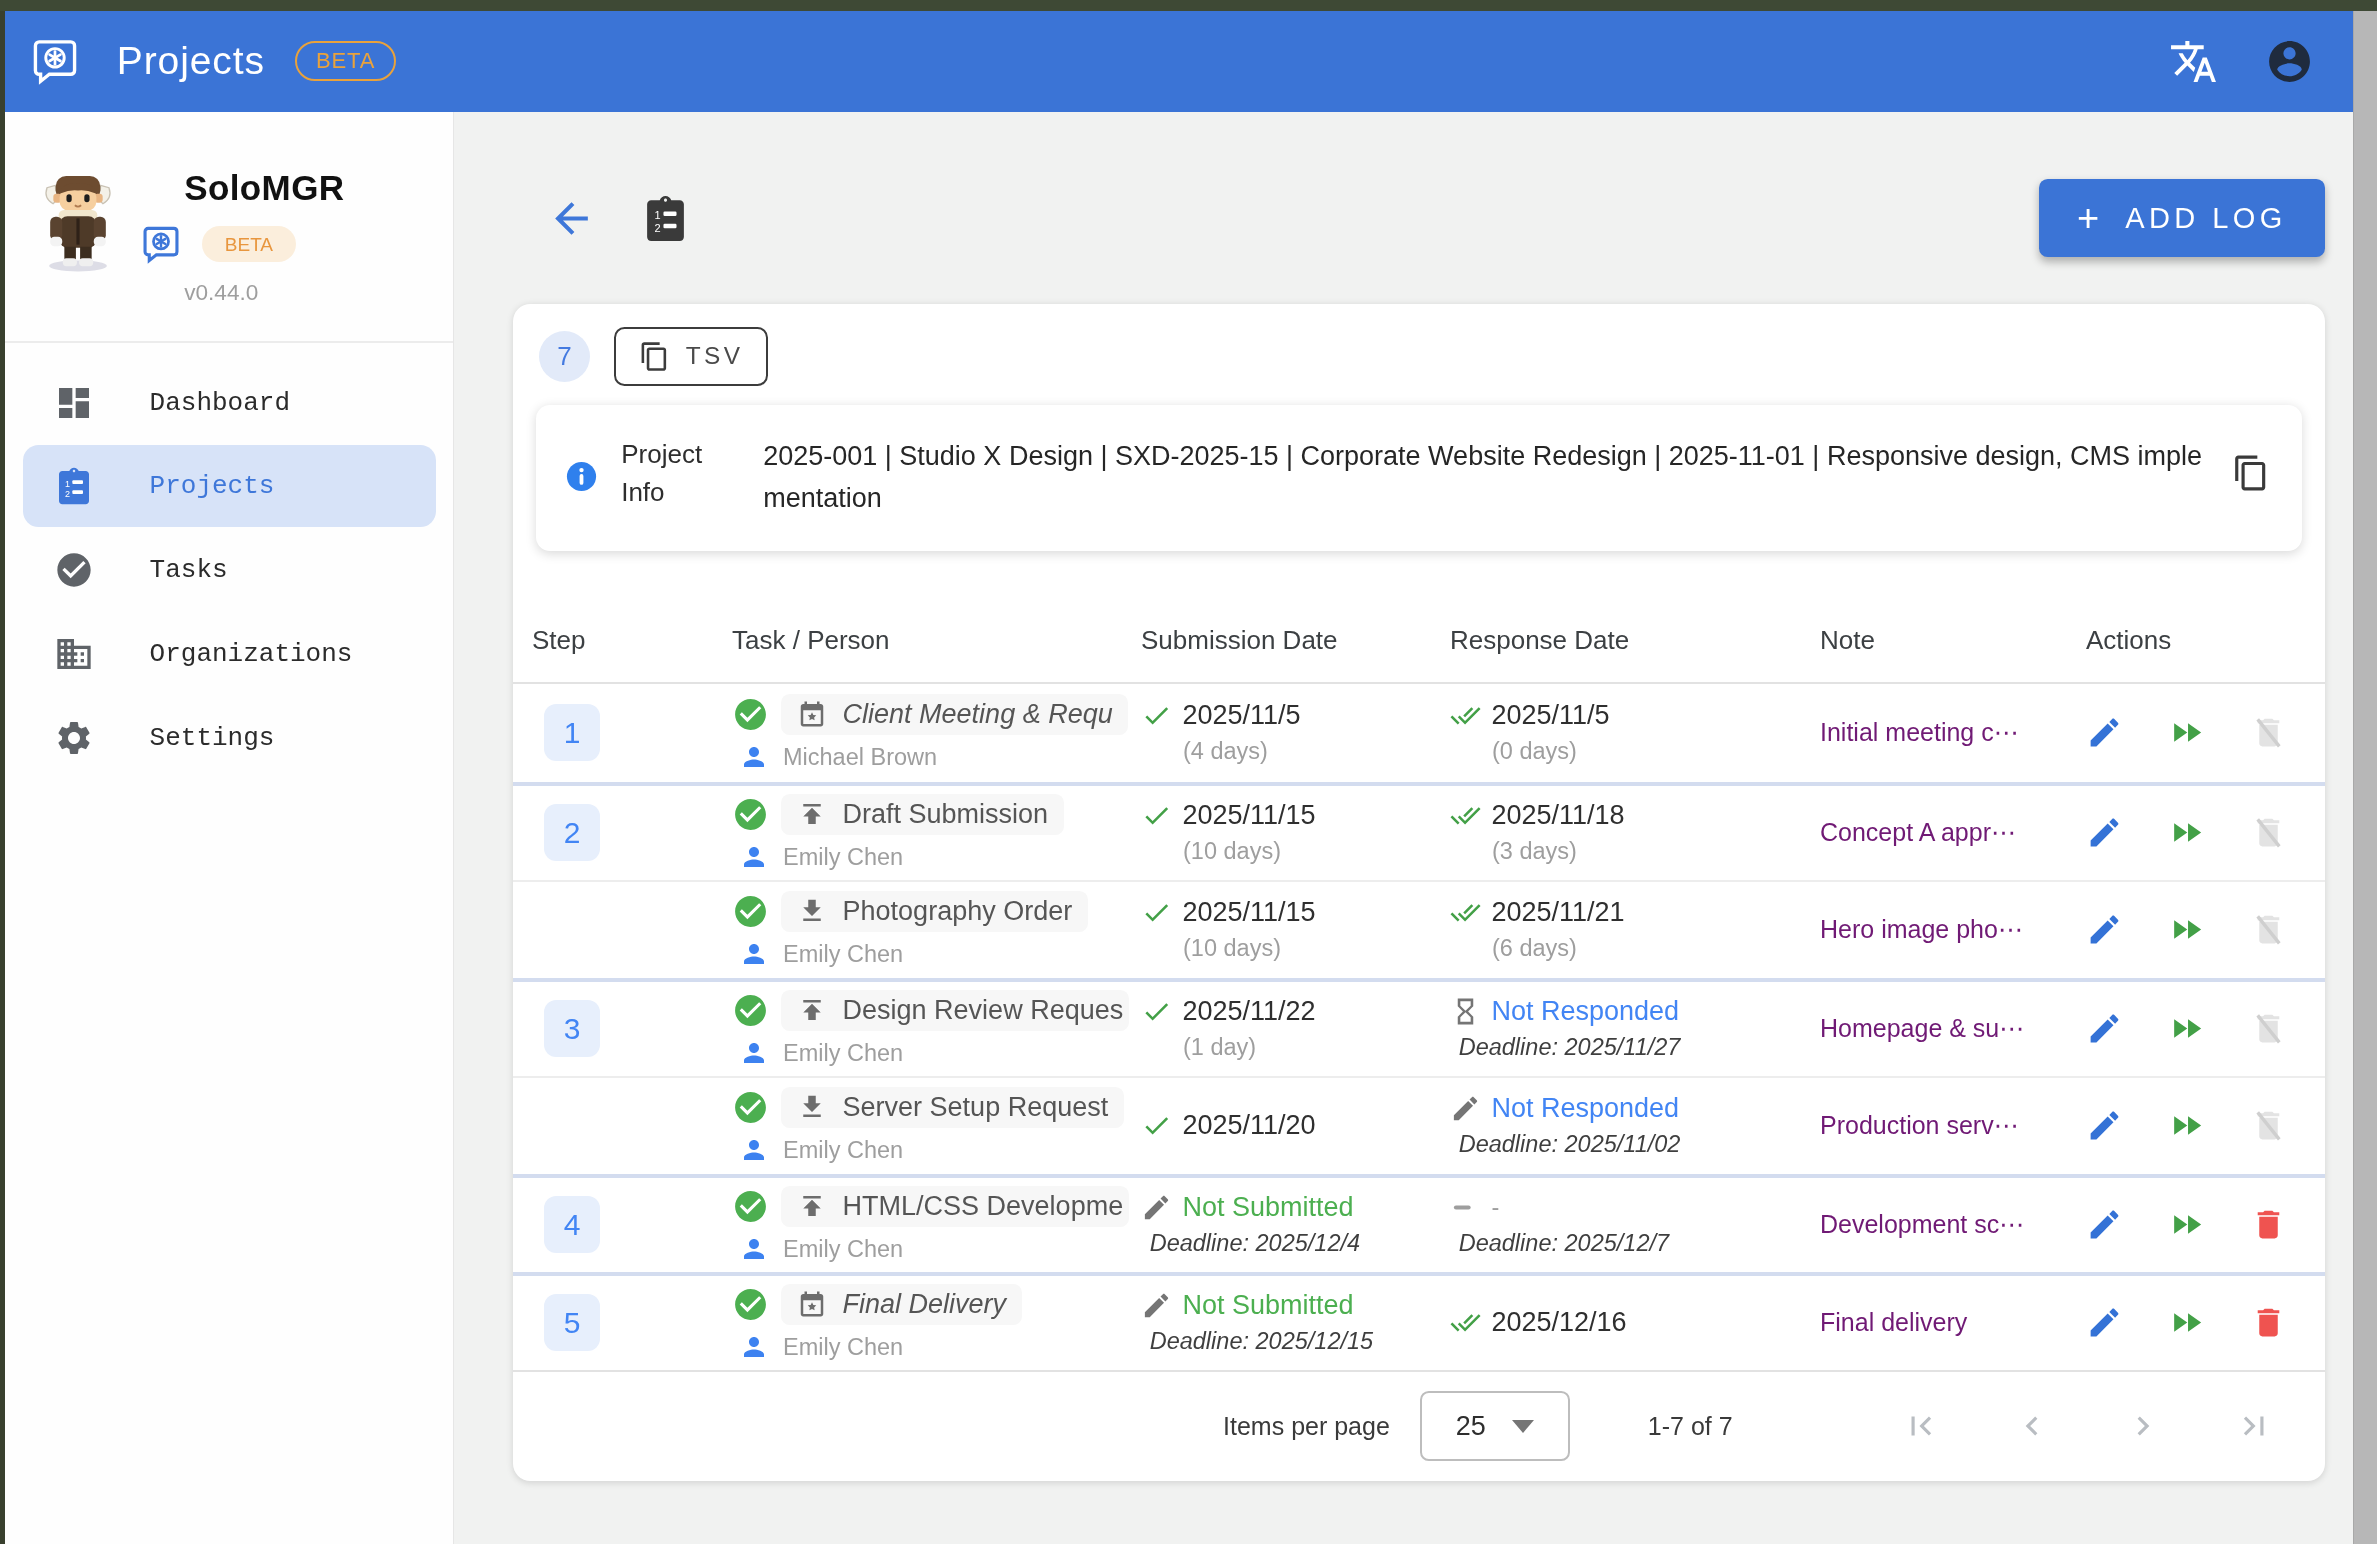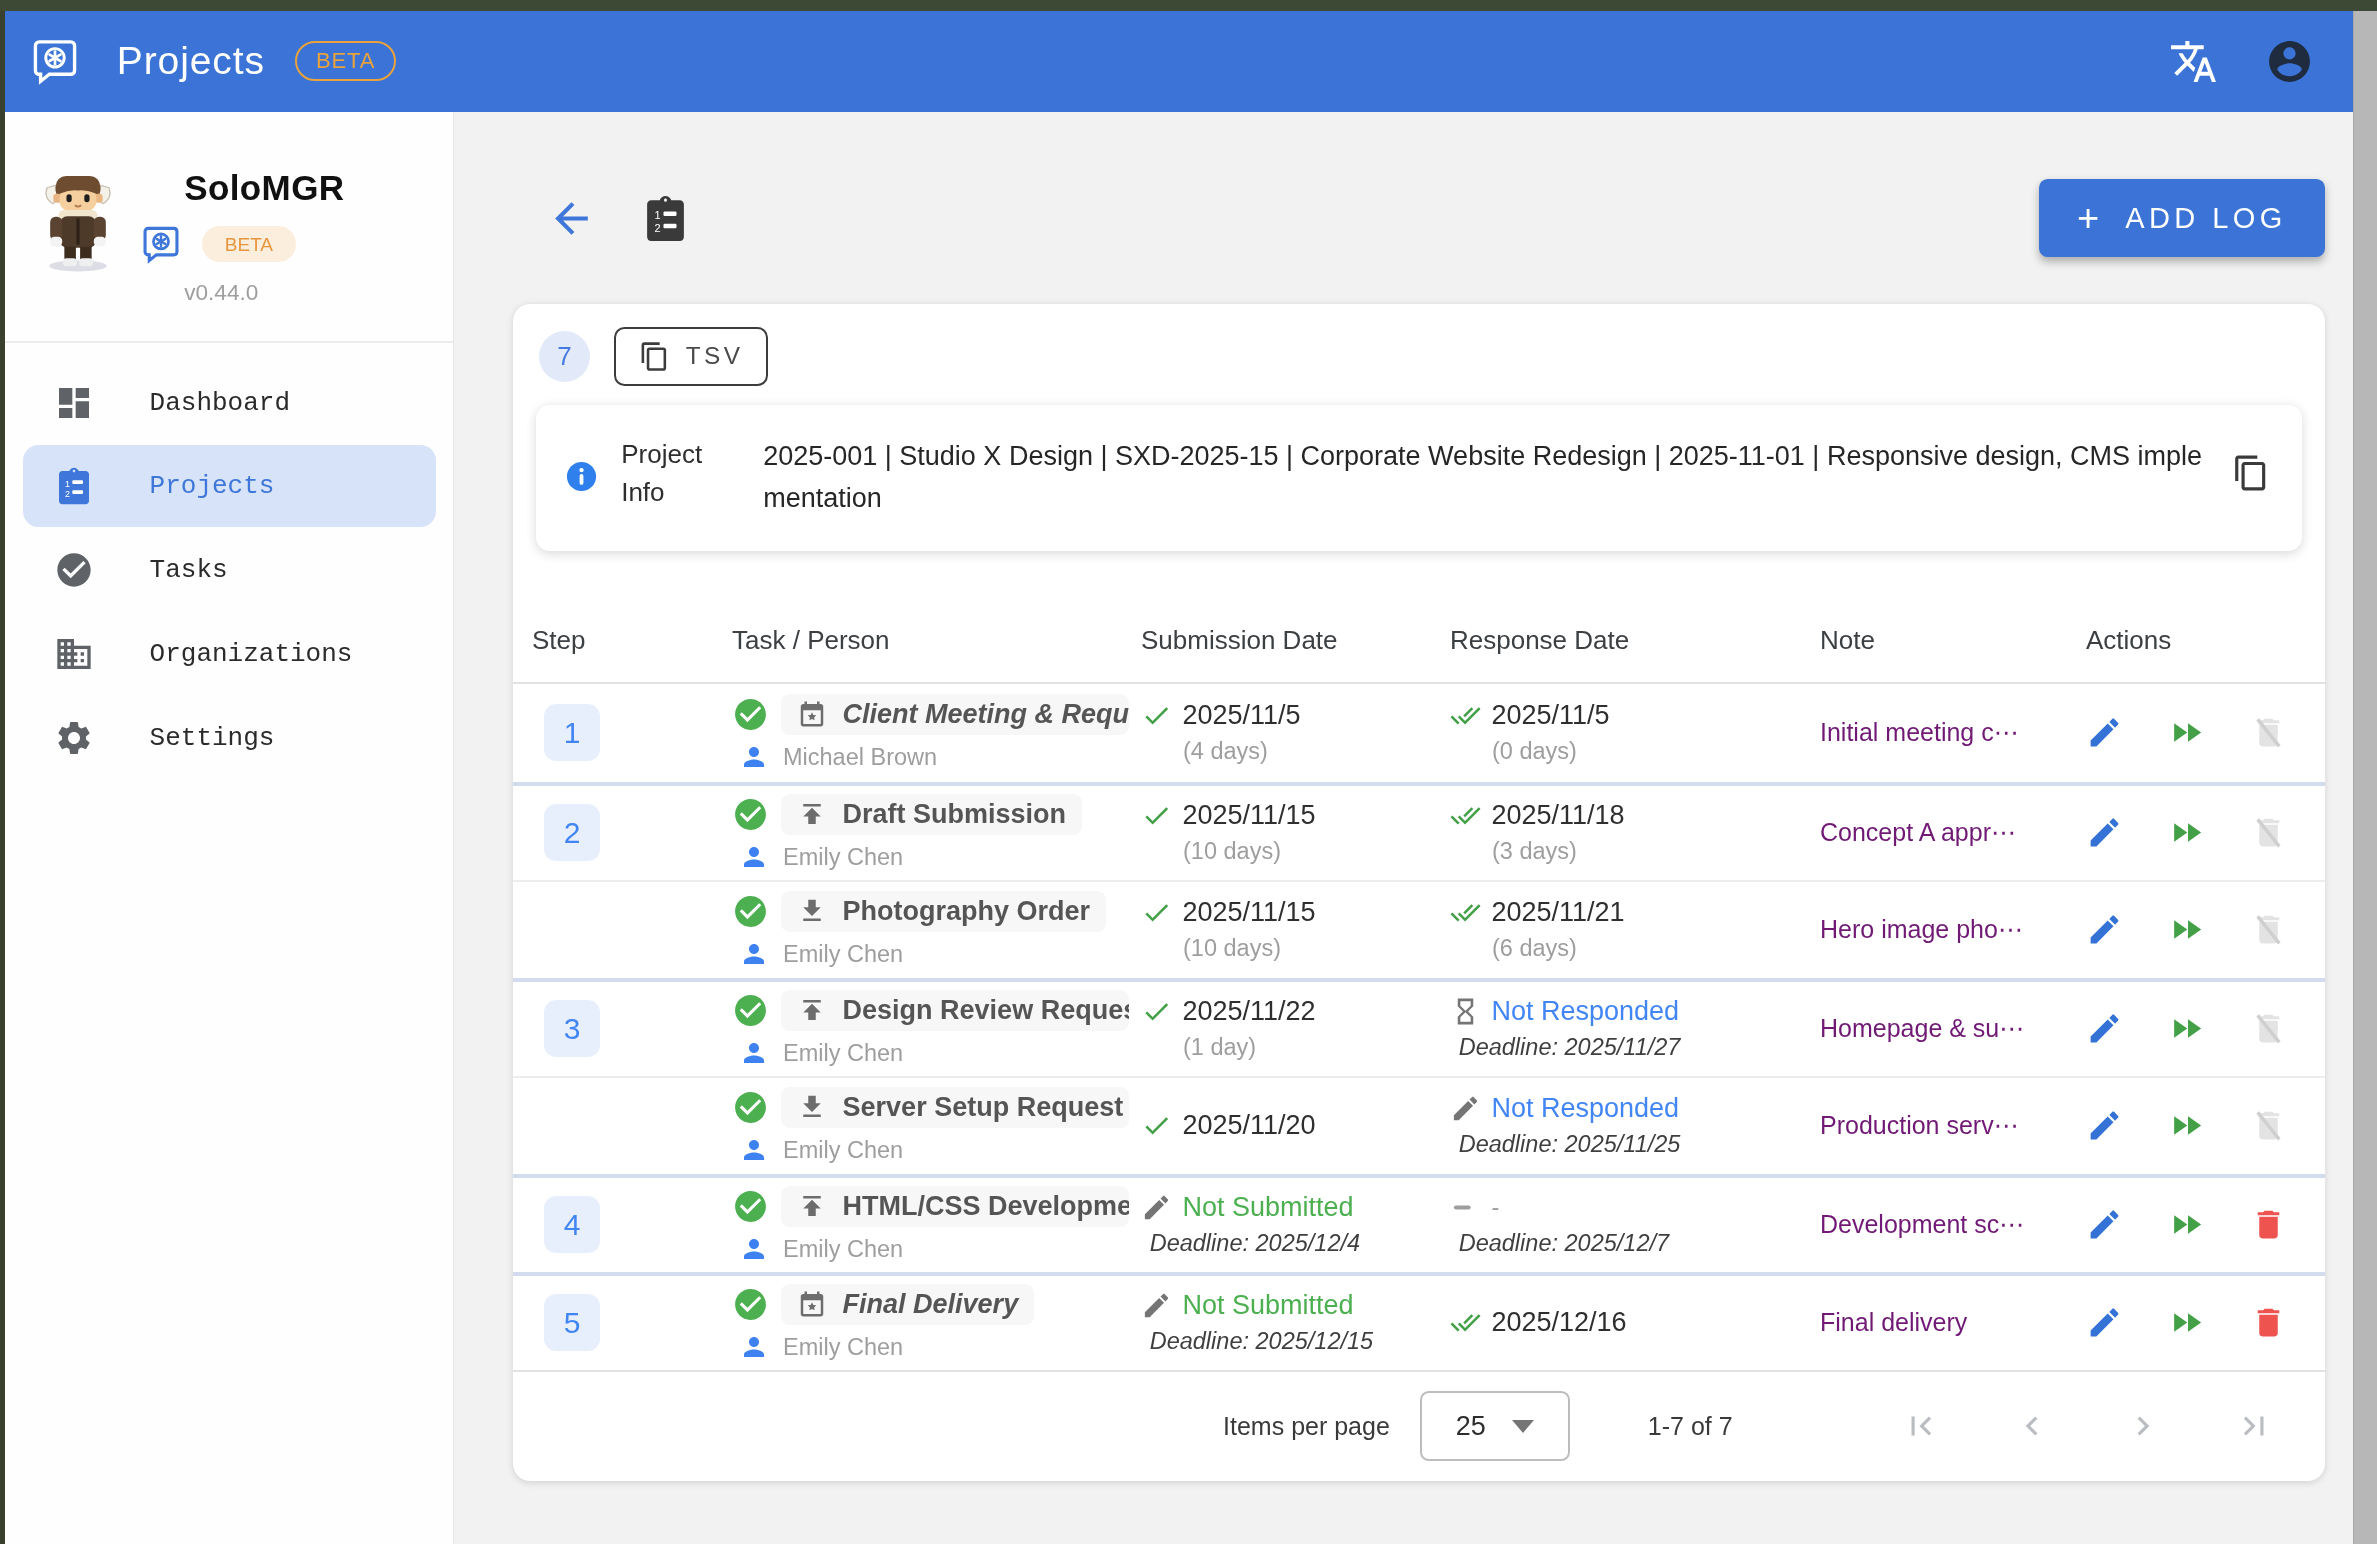--- a/index.html
+++ b/index.html
@@ -92,21 +92,21 @@
   .step-badge { display:inline-block; min-width:56px; height:57px; line-height:57px; padding:0 8.7px;
                 text-align:center; border-radius:12.2px; background:#E7EFFC; color:#4285F4;
                 font-size:30px; font-weight:500; margin-left:12.2px; }
   .td-task { overflow:hidden; }
   .task-line { display:flex; align-items:center; }
   .tick { width:37px; height:37px; flex:0 0 auto; }
   .task-chip { display:flex; align-items:center; margin-left:12.2px; background:#F7F7F7; border-radius:8.7px;
                padding:5.2px 15.7px; max-width:348px; overflow:hidden; white-space:nowrap; }
   .t-ico { width:30px; height:30px; flex:0 0 auto; color:#6D6D6D; margin-right:15.7px; }
   .t-ico svg { width:30px; height:30px; }
-  .task-name { font-size:27px; color:#555; font-weight:700; }
+  .task-name { font-size:27px; color:#555; font-weight:400; }
   .task-chip.italic .task-name { font-style:italic; }
   .person-line { display:flex; align-items:center; margin-top:7px; margin-left:7px; }
   .p-ico { width:30px; height:30px; }
   .person-name { margin-left:14px; font-size:23.5px; color:#9E9E9E; }
 
   .cell-status { overflow:hidden; }
   .status-line { display:flex; align-items:center; }
   .s-ico { width:31px; height:31px; flex:0 0 auto; margin-right:10.5px; }
   .s-ico svg { width:31px; height:31px; }
   .s-date { font-size:27px; color:#2F2F2F; font-weight:500; }
@@ -716,21 +716,21 @@
 
         <span class="s-ico">
           <svg viewBox="0 0 24 24">
                     <path fill="#757575" d="M3 17.25V21h3.75L17.81 9.94l-3.75-3.75L3 17.25zM20.71 7.04c.39-.39.39-1.02 0-1.41l-2.34-2.34c-.39-.39-1.02-.39-1.41 0l-1.83 1.83 3.75 3.75 1.83-1.83z"></path>
                   </svg>
         </span>
 
         <span class="s-label lbl-blue">Not Responded</span>
       </div>
 
-      <div class="s-deadline">Deadline: 2025/11/25</div>
+      <div class="s-deadline">Deadline: 2025/11/02</div>
     </div>
 
     <div class="td td-note">Production serv⋯</div>
 
     <div class="td td-actions">
       <span class="act act-edit">
         <svg viewBox="0 0 24 24">
                   <path fill="currentColor" d="M3 17.25V21h3.75L17.81 9.94l-3.75-3.75L3 17.25zM20.71 7.04c.39-.39.39-1.02 0-1.41l-2.34-2.34c-.39-.39-1.02-.39-1.41 0l-1.83 1.83 3.75 3.75 1.83-1.83z"></path>
                 </svg>
       </span>

